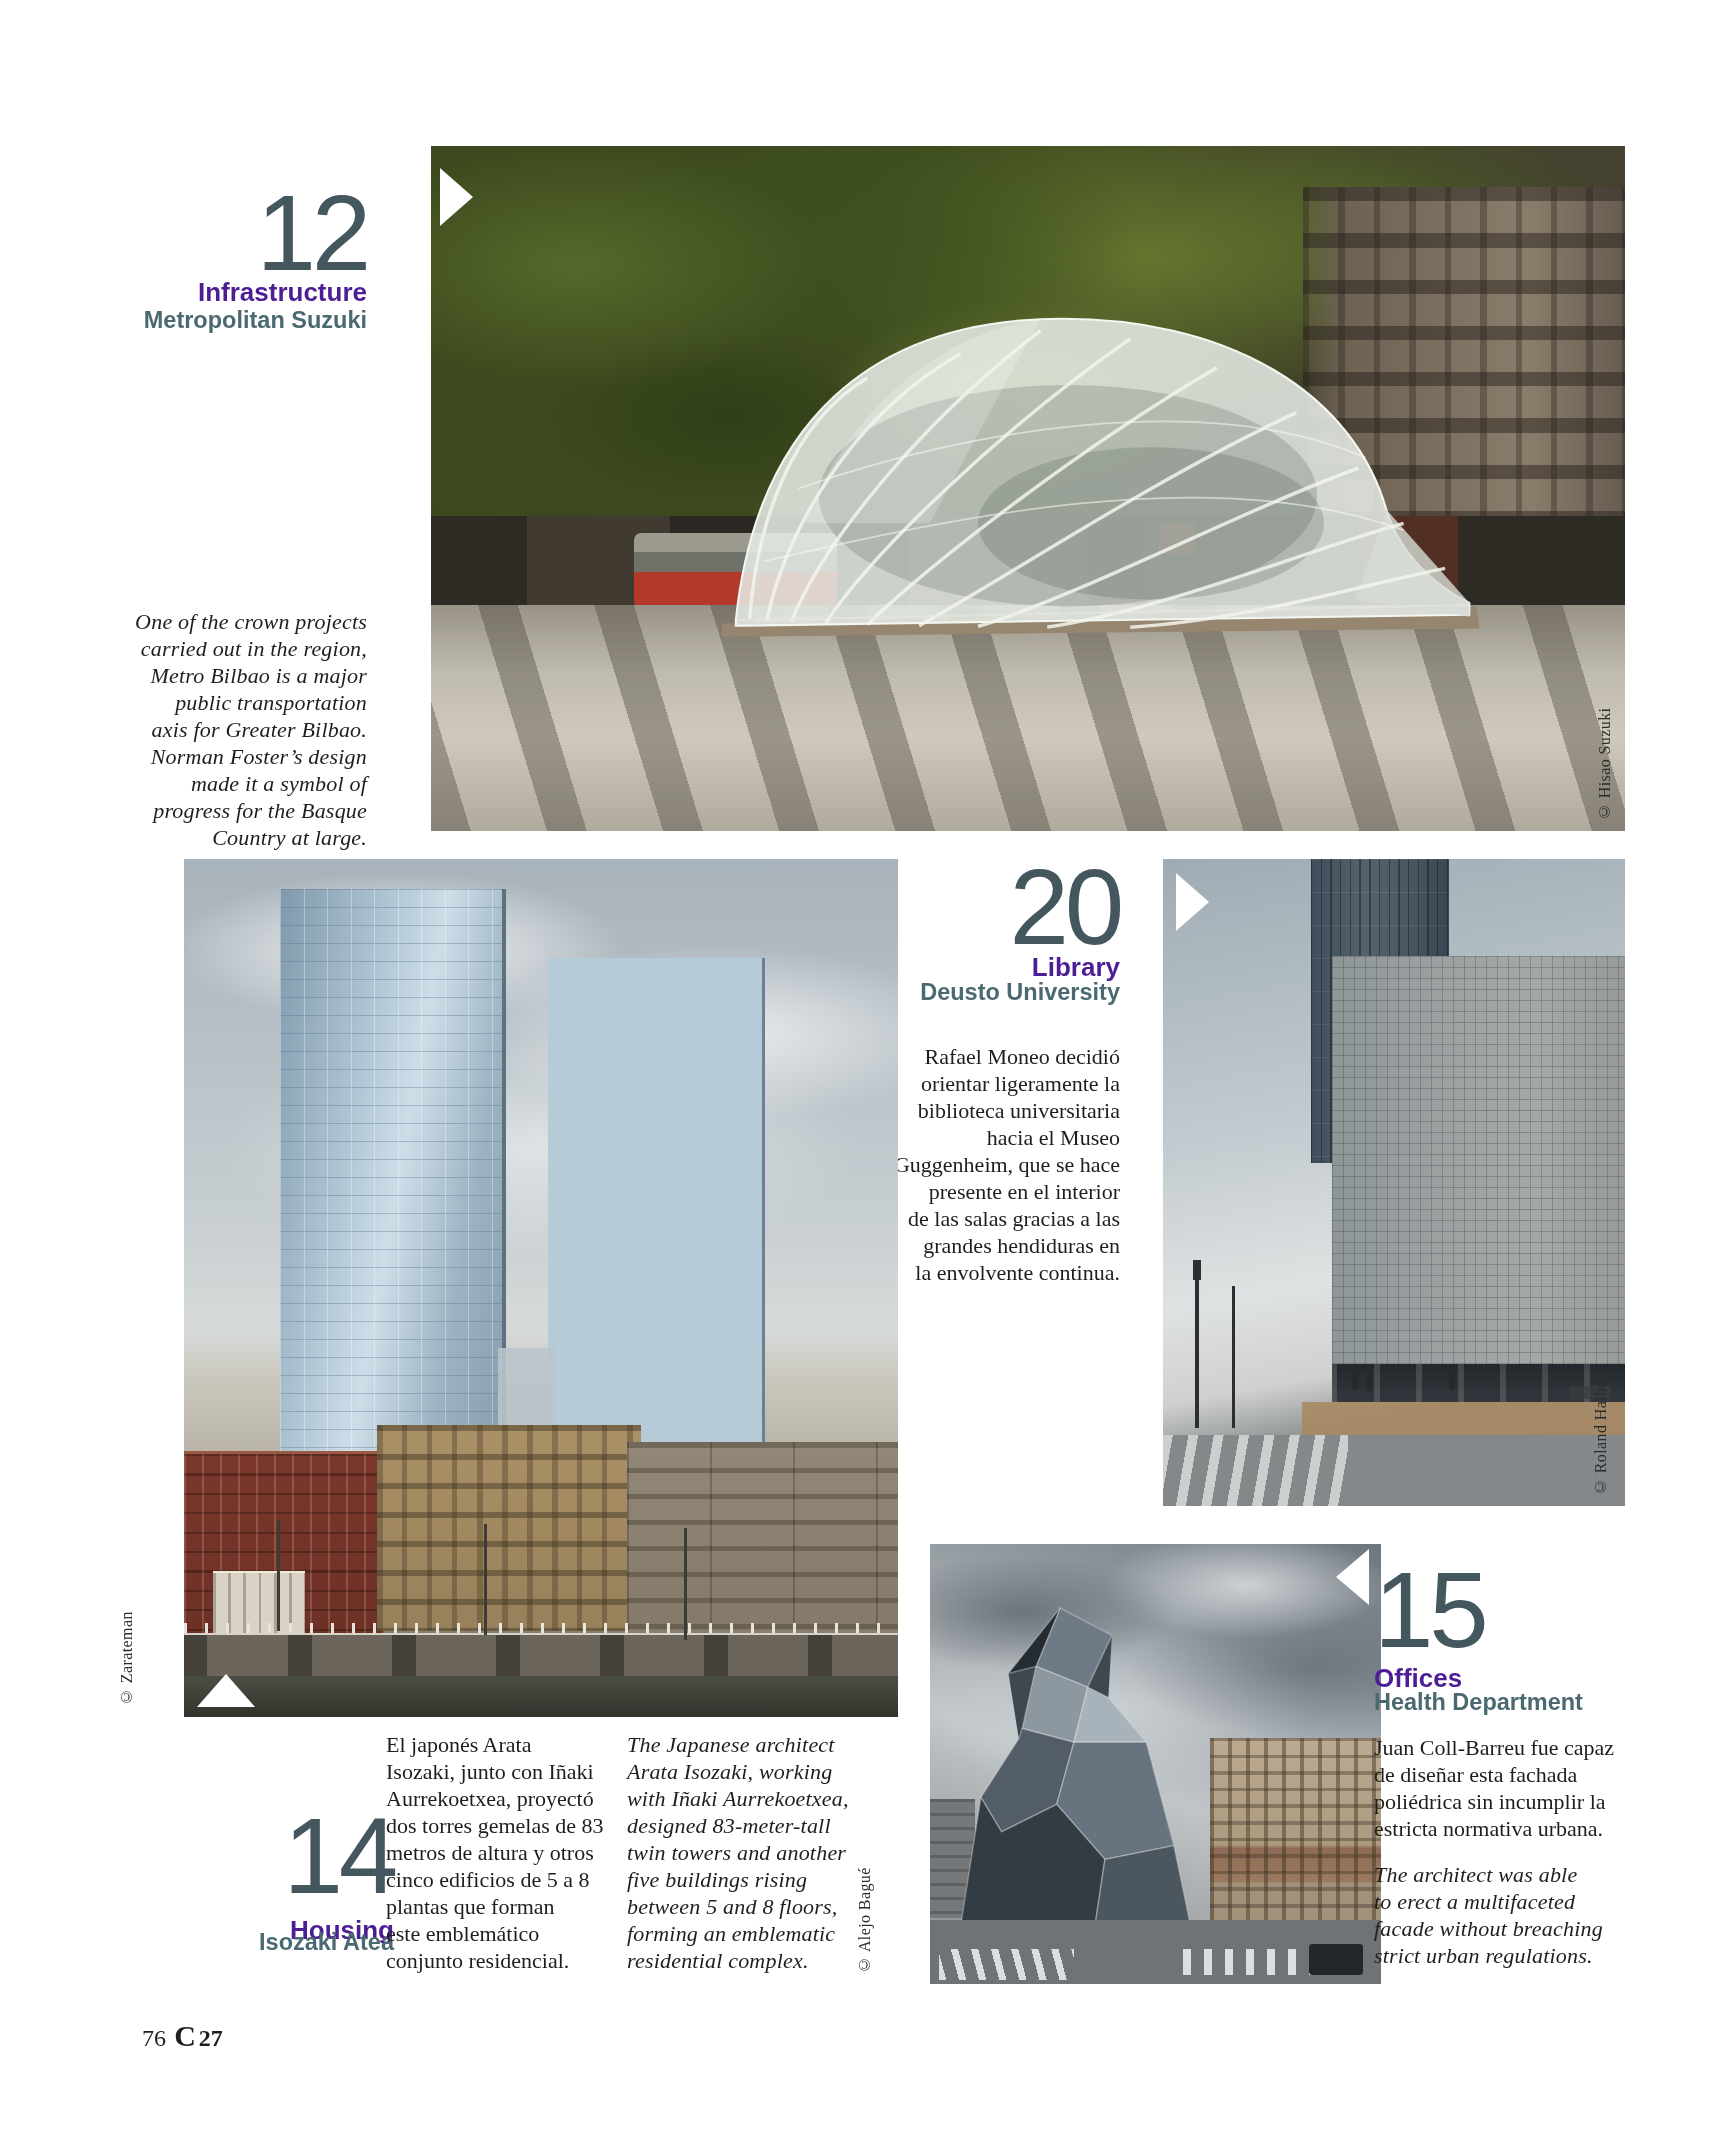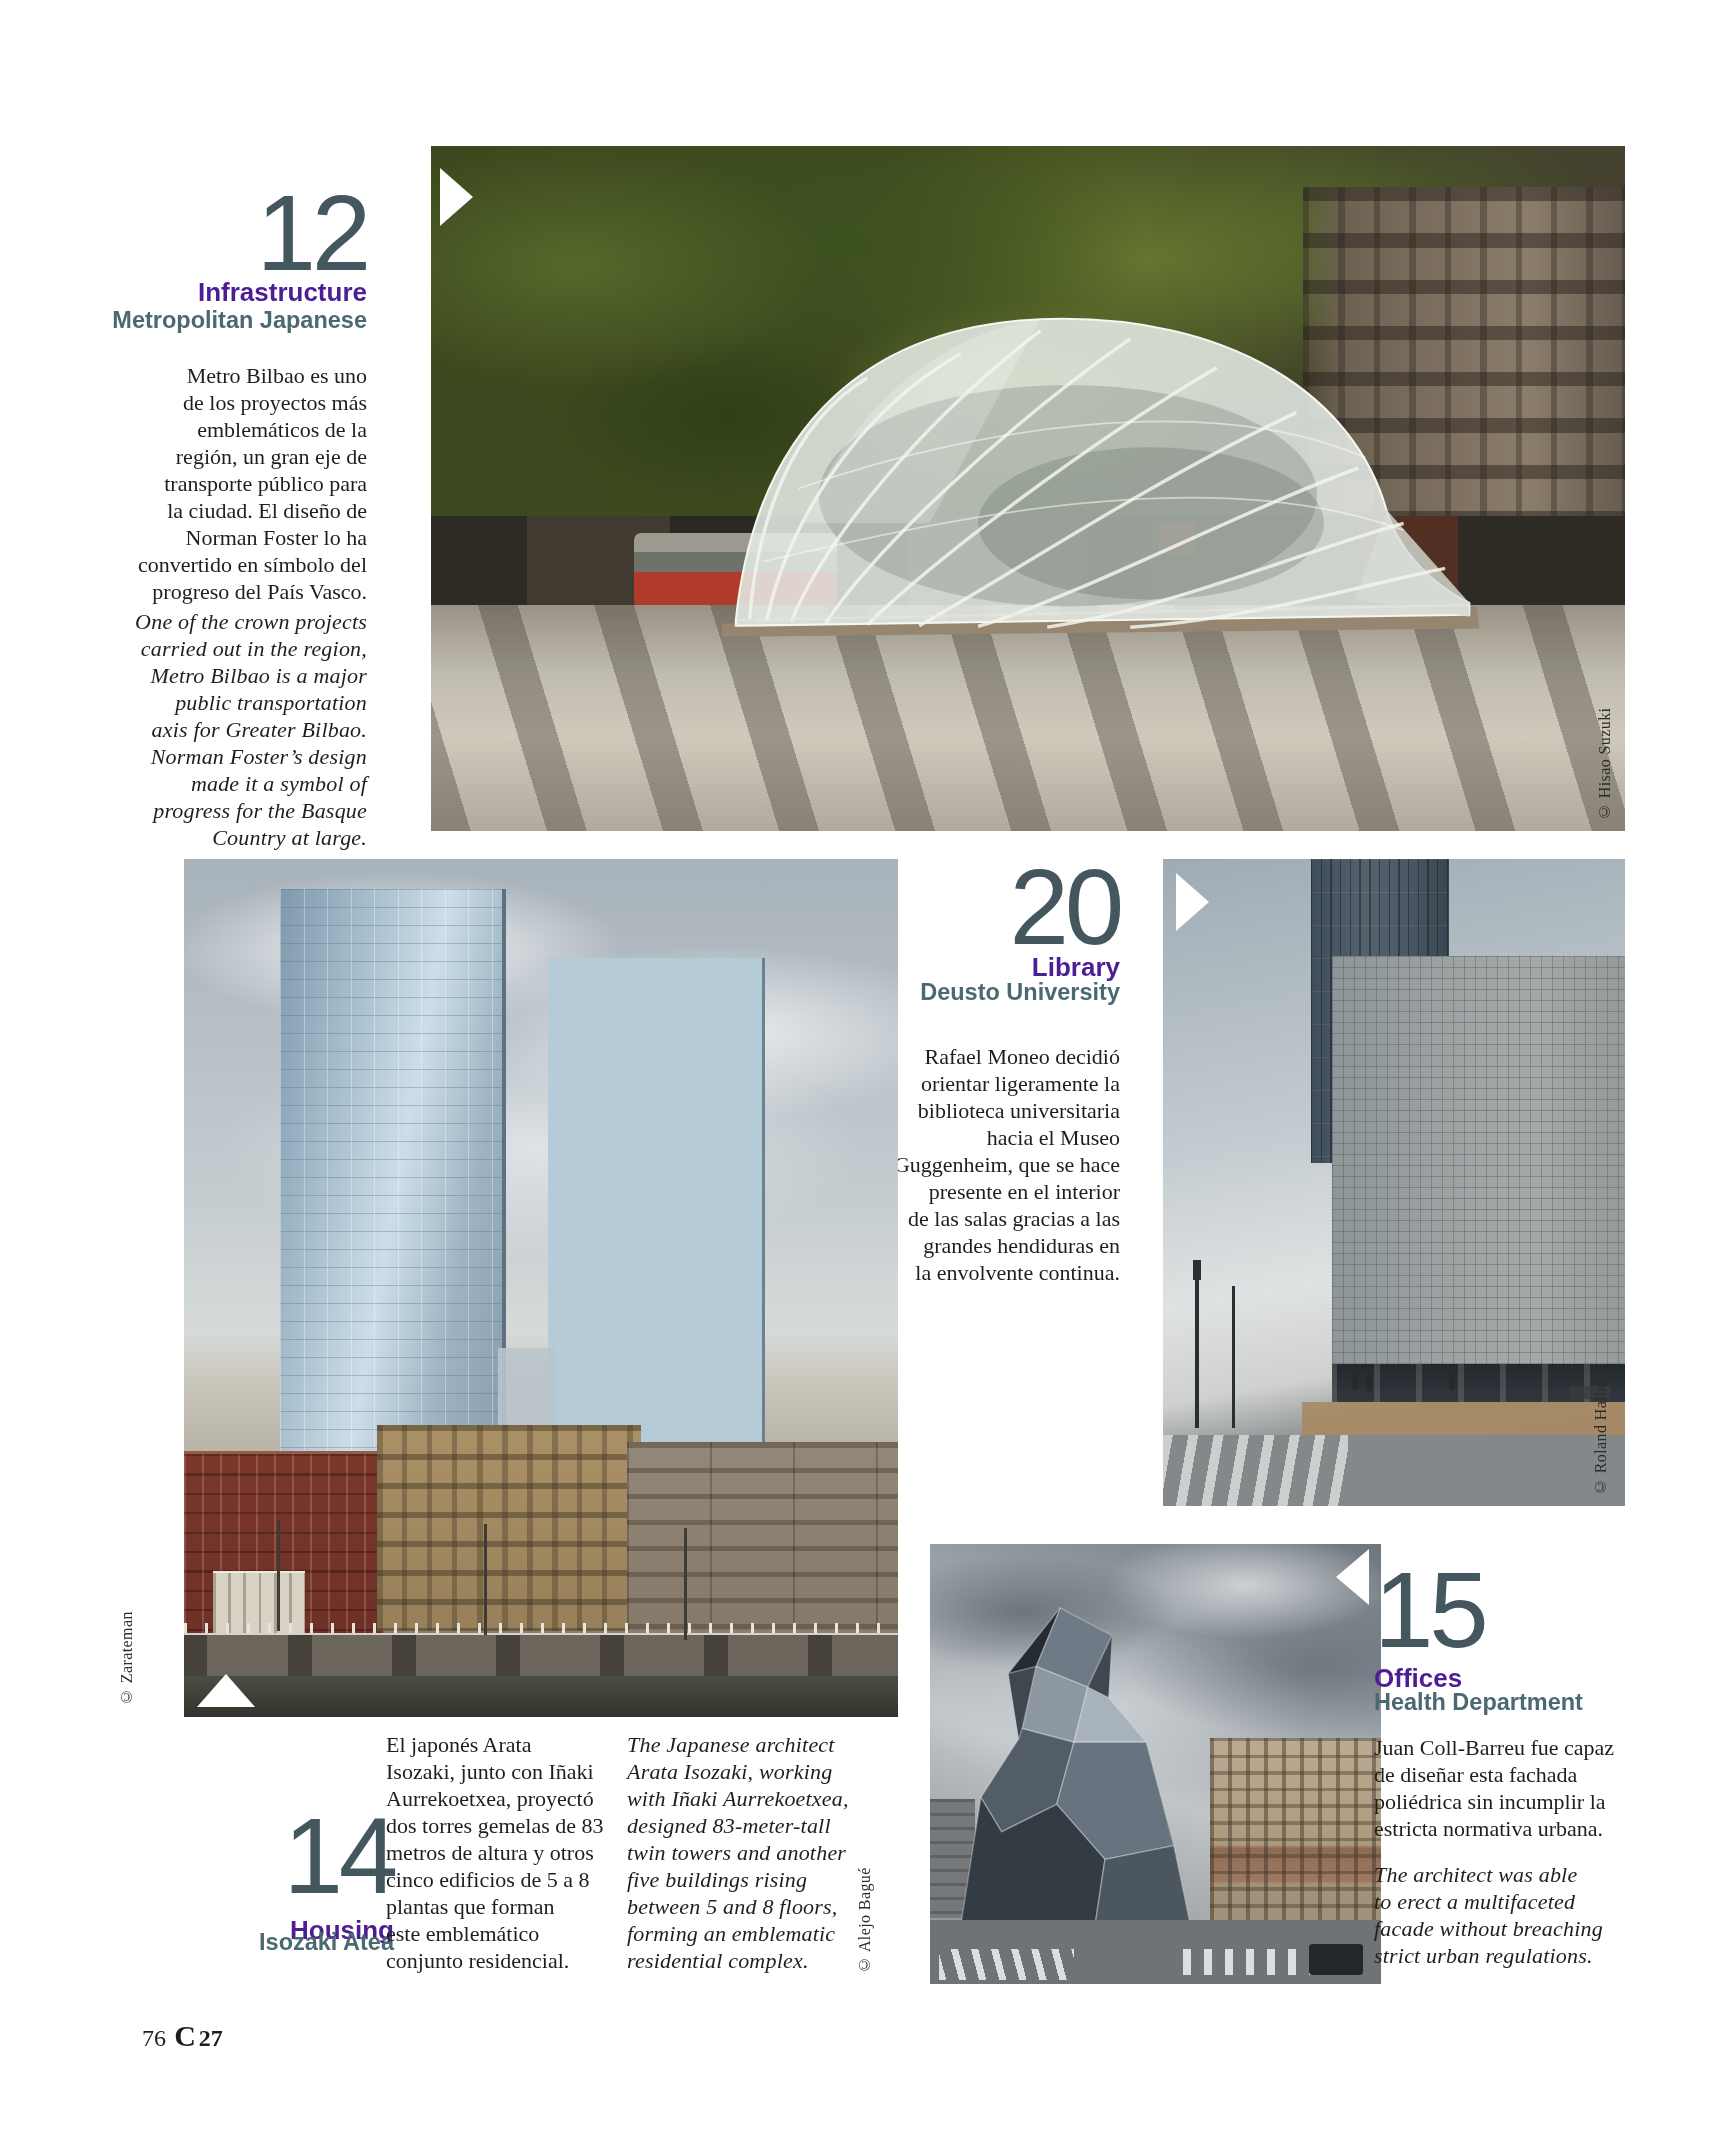--- a/index.html
+++ b/index.html
@@ -163,30 +163,21 @@
   .footer .brand{font-weight:bold;font-size:30px;margin-left:8.3px;}
   .footer .issue{font-weight:bold;margin-left:2.8px;}
 </style>
 </head>
 <body>
 
 <div class="page">
 
   <div class="num ral" style="left:42px;top:180px;width:325px;">12</div>
   <div class="cat ral" style="left:42px;top:278px;width:325px;">Infrastructure</div>
-  <div class="ttl ral" style="left:42px;top:307px;width:325px;">Metropolitan Japanese</div>
-  <div class="body-es ral" style="left:42px;top:362px;width:325px;">Metro Bilbao es uno
-de los proyectos más
-emblemáticos de la
-región, un gran eje de
-transporte público para
-la ciudad. El diseño de
-Norman Foster lo ha
-convertido en símbolo del
-progreso del País Vasco.</div>
+  <div class="ttl ral" style="left:42px;top:307px;width:325px;">Metropolitan Suzuki</div>
   <div class="body-en ral" style="left:42px;top:608px;width:325px;">One of the crown projects
 carried out in the region,
 Metro Bilbao is a major
 public transportation
 axis for Greater Bilbao.
 Norman Foster’s design
 made it a symbol of
 progress for the Basque
 Country at large.</div>
 

